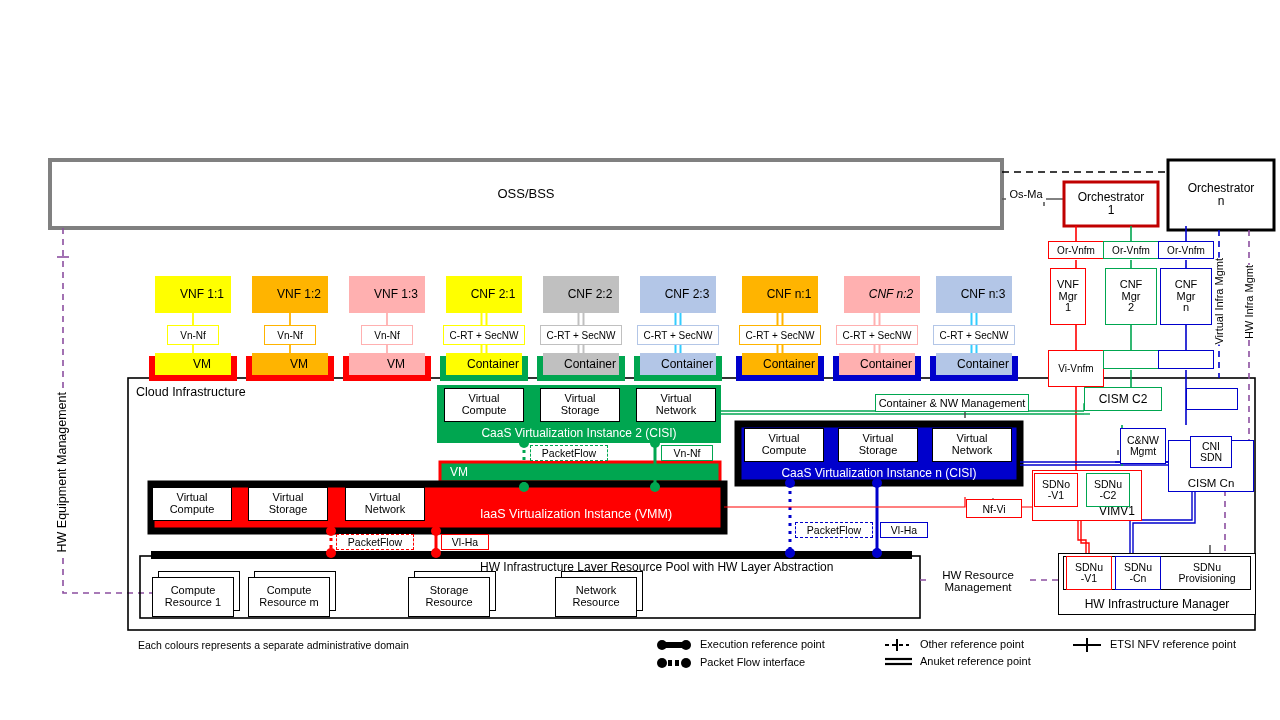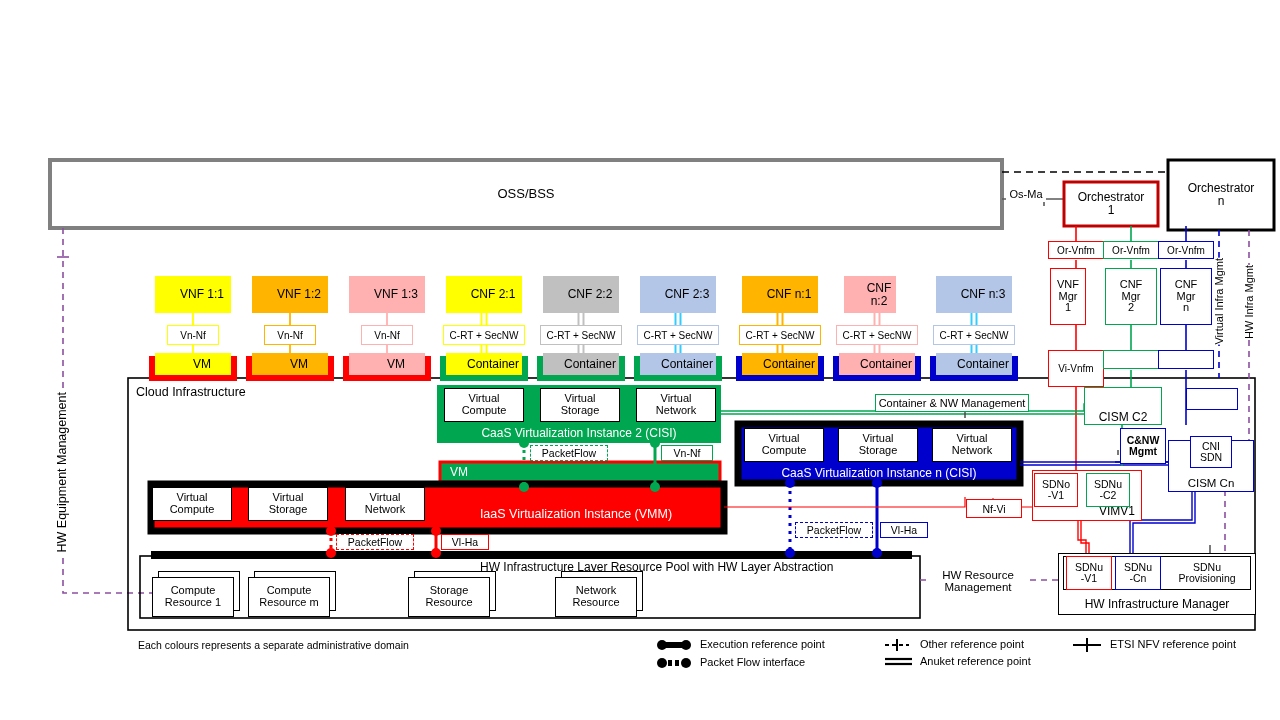--- a/index.html
+++ b/index.html
@@ -230,21 +230,21 @@
     <div class="bx t12" style="left: 640px; top: 353px; width: 76px; height: 22px; background: rgb(179, 198, 231);">
       <span>Container</span>
     </div>
     <div class="bx t12" style="left: 742px; top: 276px; width: 76px; height: 37px; background: rgb(255, 180, 0);">
       <span>CNF n:1</span>
     </div>
     <div class="lbl" style="left: 739px; top: 325px; width: 82px; height: 20px; border: 1px solid rgb(255, 180, 0); font-size: 10px;">C-RT + SecNW</div>
     <div class="bx t12" style="left: 742px; top: 353px; width: 76px; height: 22px; background: rgb(255, 180, 0);">
       <span>Container</span>
     </div>
-    <div class="bx t12" style="left: 844px; top: 276px; width: 52px; height: 37px; background: rgb(255, 176, 176);">
+    <div class="bx t12" style="left: 844px; top: 276px; width: 76px; height: 37px; background: rgb(255, 176, 176); font-style: italic;">
       <span>CNF n:2</span>
     </div>
     <div class="lbl" style="left: 836px; top: 325px; width: 82px; height: 20px; border: 1px solid rgb(255, 176, 176); font-size: 10px;">C-RT + SecNW</div>
     <div class="bx t12" style="left: 839px; top: 353px; width: 76px; height: 22px; background: rgb(255, 176, 176);">
       <span>Container</span>
     </div>
     <div class="bx t12" style="left: 936px; top: 276px; width: 76px; height: 37px; background: rgb(179, 198, 231);">
       <span>CNF n:3</span>
     </div>
     <div class="lbl" style="left: 933px; top: 325px; width: 82px; height: 20px; border: 1px solid rgb(179, 198, 231); font-size: 10px;">C-RT + SecNW</div>
@@ -356,25 +356,25 @@
   <span>Mgr</span>
   <span>n</span>
 </div>
 
 <div class="lbl" style="left:1048px;top:350px;width:56px;height:37px;border:1px solid #ff0000;font-size:10px;">Vi-Vnfm</div>
 <div class="lbl" style="left:1103px;top:350px;width:56px;height:19px;border:1px solid #00a650;"></div>
 <div class="lbl" style="left:1158px;top:350px;width:56px;height:19px;border:1px solid #0000cc;"></div>
 
 <div class="lbl" style="left:1186px;top:388px;width:52px;height:22px;border:1px solid #0000cc;"></div>
 
-<div class="bx" style="left:1084px;top:387px;width:78px;height:38px;background:#fff;border:1.4px solid #00a650;font-size:12px;align-items:flex-end;">
+<div class="bx" style="left:1084px;top:387px;width:78px;height:24px;background:#fff;border:1.4px solid #00a650;font-size:12px;">
   <span>CISM C2</span>
 </div>
 
-<div class="bx" style="left:1120px;top:428px;width:46px;height:36px;background:#fff;border:1.2px solid #0000cc;flex-direction:column;font-size:10.5px;font-weight:bold;">
+<div class="bx" style="left:1120px;top:428px;width:46px;height:36px;background:#fff;border:1.2px solid #0000cc;flex-direction:column;font-size:10.5px;">
   <span>C&amp;NW</span>
   <span>Mgmt</span>
 </div>
 
 <div class="bx" style="left:1168px;top:440px;width:86px;height:52px;background:#fff;border:1.2px solid #0000cc;align-items:flex-end;padding-bottom:2px;font-size:11.5px;">
   <span>CISM Cn</span>
 </div>
 <div class="bx" style="left:1190px;top:436px;width:42px;height:32px;background:#fff;border:1.2px solid #0000cc;flex-direction:column;font-size:10.5px;">
   <span>CNI</span>
   <span>SDN</span>

